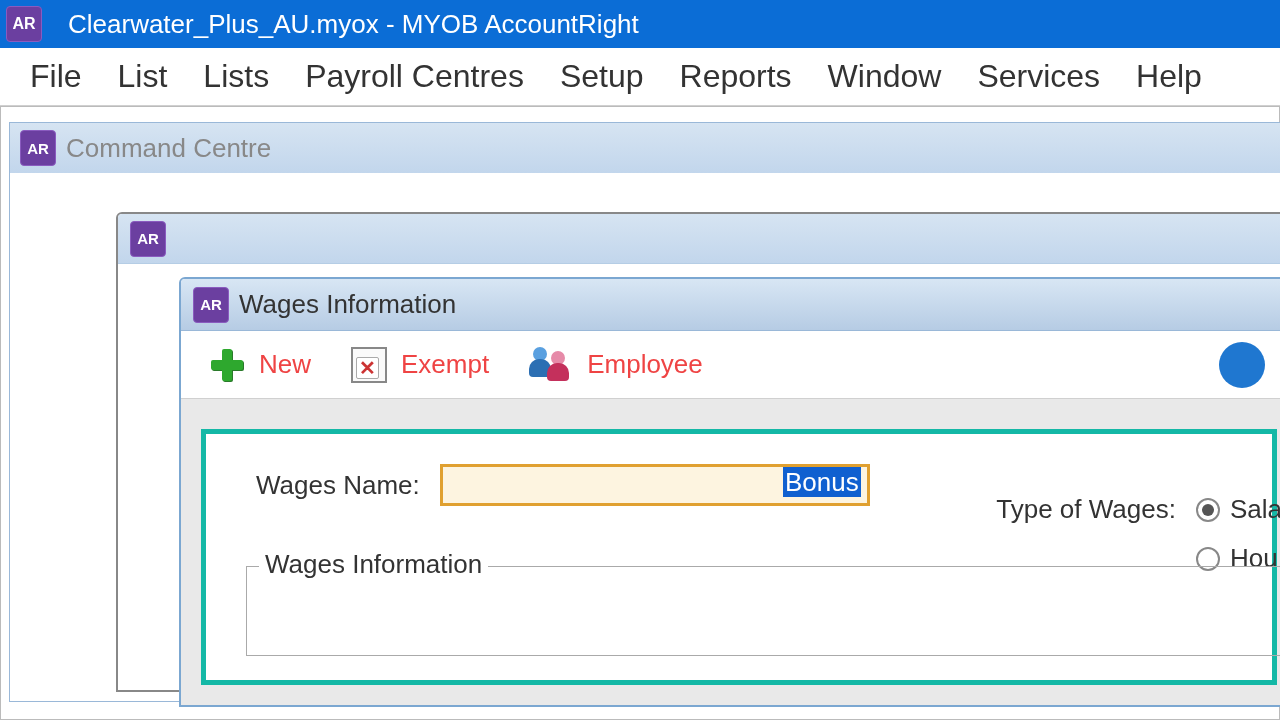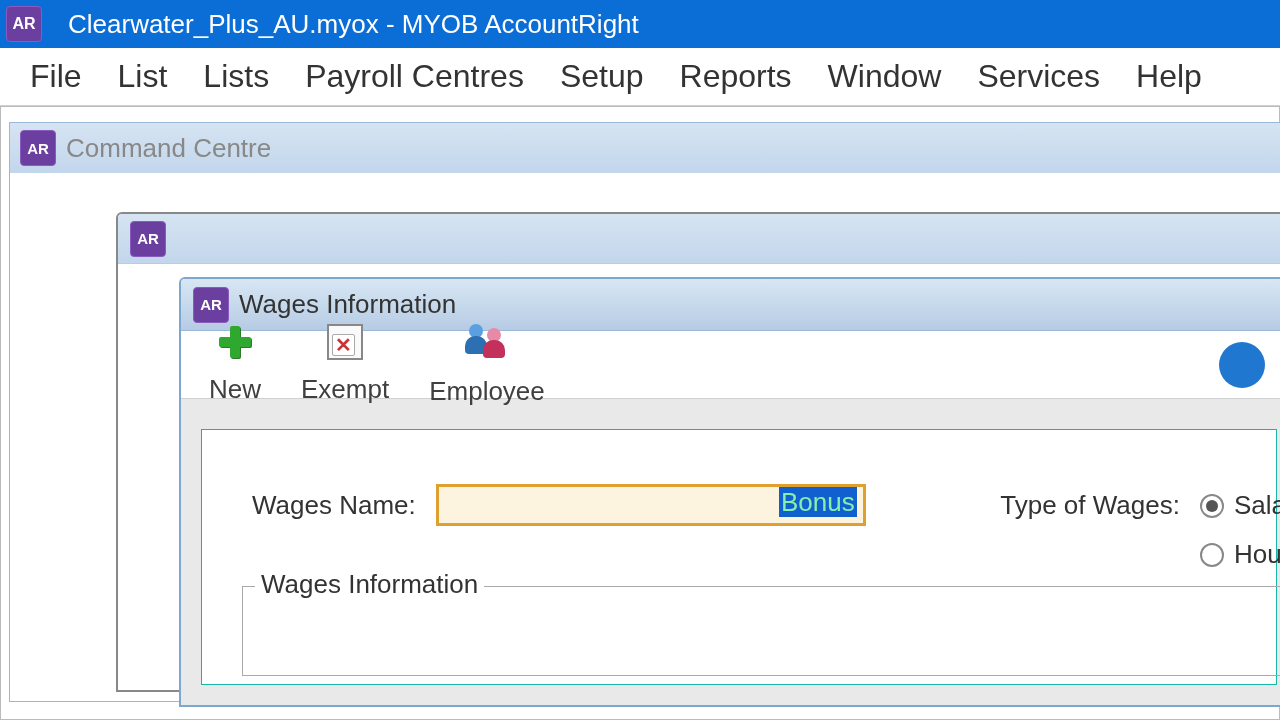--- a/index.html
+++ b/index.html
@@ -116,21 +116,21 @@
     display: flex;
     align-items: center;
     gap: 40px;
     padding: 0 28px;
     border-bottom: 1px solid #d0d0d0;
     border-right: 2px solid #9ab8d8;
     margin-right: 2px;
   }
   .tb-btn {
     display: flex; align-items: center; gap: 14px;
-    font-size: 26px; color: #404040; flex-direction: column;
+    font-size: 26px; color: #ef4444;
   }
   .tb-help {
     margin-left: auto;
     width: 46px; height: 46px;
     border-radius: 50%;
     background: #1f77d0;
     overflow: hidden;
   }
   .icon-plus {
     width: 36px; height: 36px; position: relative;
@@ -160,37 +160,37 @@
   }
   
   
   .wi-form {
     padding: 30px 20px 20px 20px;
     background: #e9e9e9;
     height: calc(100% - 120px);
   }
   .form-inner {
     background: #fff;
-    border: 1px solid #14b8a6;
+    border: 5px solid #14b8a6;
     height: 100%;
-    padding: 54px 50px 20px 50px;
+    padding: 30px 50px 20px 50px;
     position: relative;
   }
   .form-row { display: flex; align-items: center; gap: 20px; }
   .form-label { font-size: 26px; color: #333; }
   .form-input {
     width: 430px; height: 42px;
     border: 3px solid #e0a030;
     background: #fdf4e0;
     padding: 0 6px;
     font-size: 26px;
   }
   .selected-text {
     background: #1060d0;
-    color: #86efac;
+    color: #ffffff;
     padding: 0 2px;
   }
   .type-group {
     position: absolute;
     right: -10px;
     top: 60px;
     display: flex;
     flex-direction: row;
     align-items: flex-start;
     gap: 20px;

